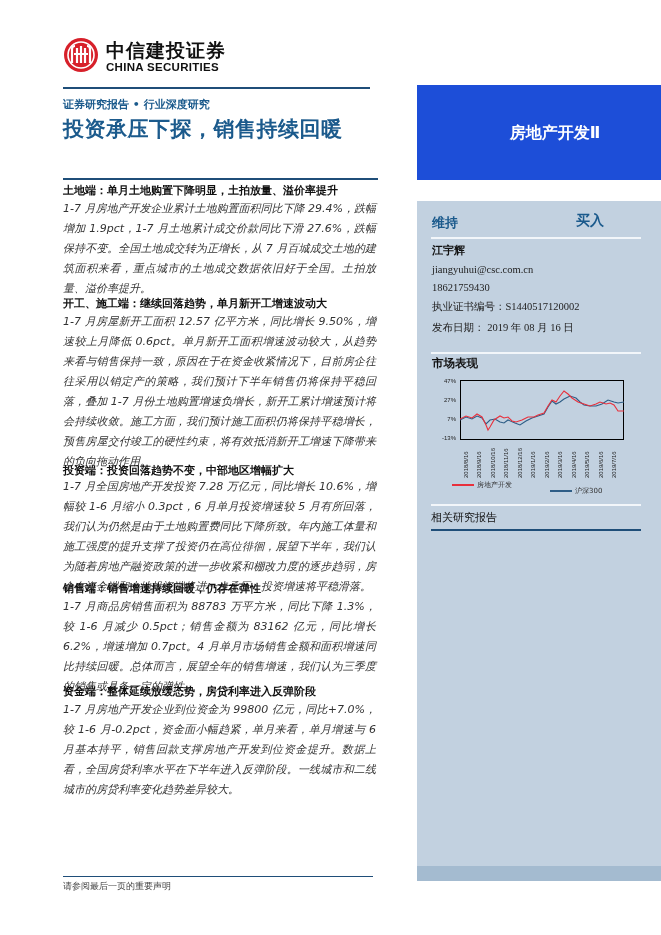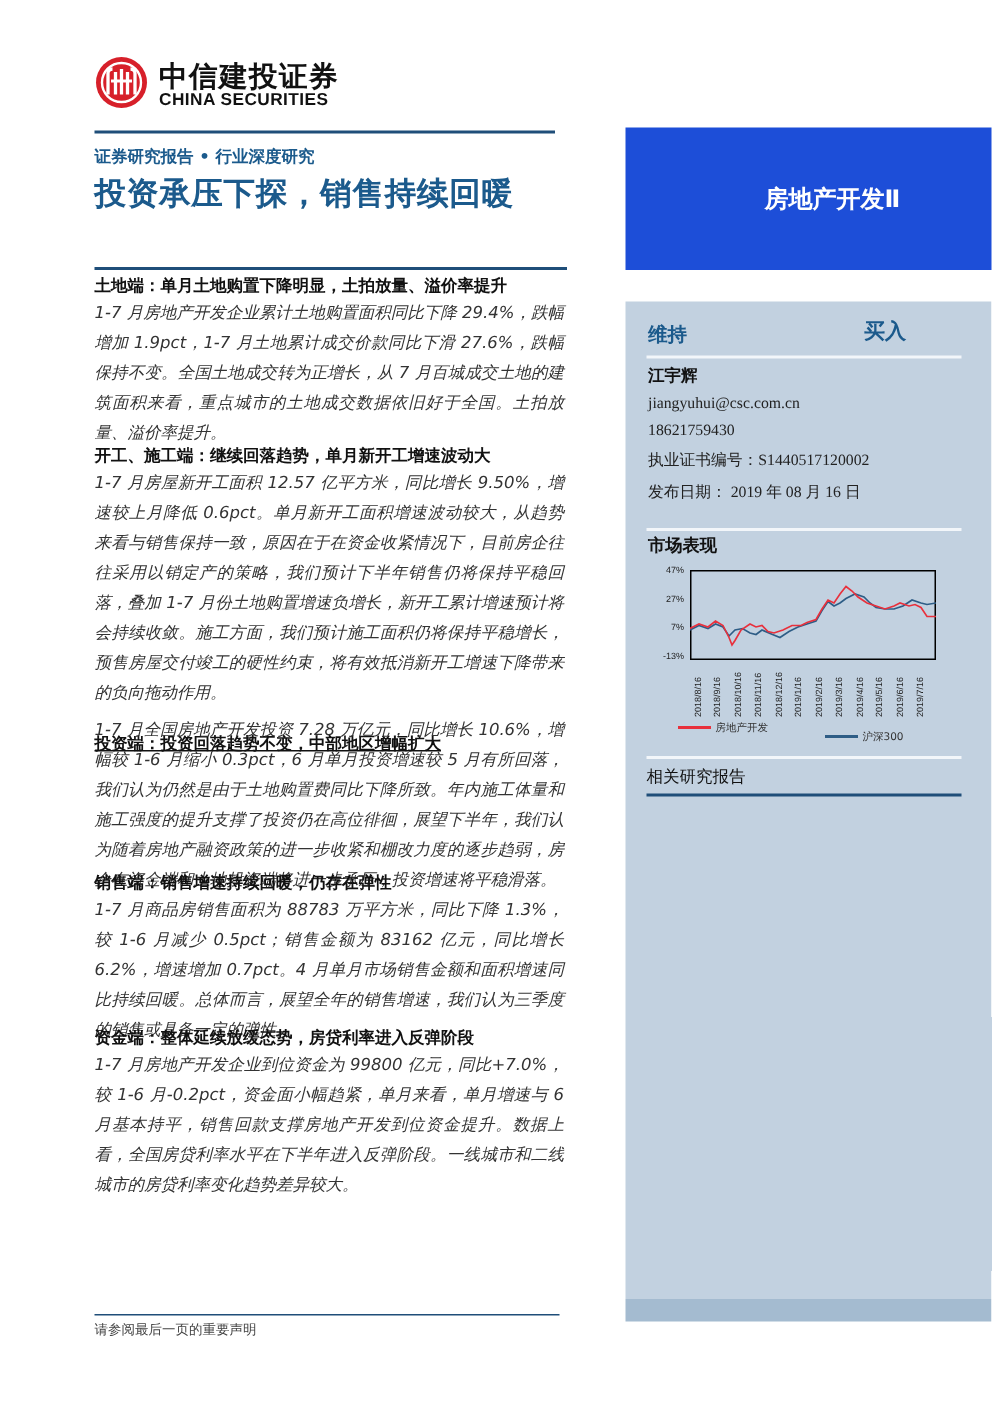--- a/index.html
+++ b/index.html
@@ -113,21 +113,21 @@
 <div class="abs related-title">相关研究报告</div>
 <div class="abs related-rule"></div>
 
 <div class="abs sec-rule" style="top:178px;"></div>
 <div class="abs sec-title" style="top:183px;">土地端：单月土地购置下降明显，土拍放量、溢价率提升</div>
 <div class="abs para" style="top:199px;">1-7 月房地产开发企业累计土地购置面积同比下降 29.4%，跌幅增加 1.9pct，1-7 月土地累计成交价款同比下滑 27.6%，跌幅保持不变。全国土地成交转为正增长，从 7 月百城成交土地的建筑面积来看，重点城市的土地成交数据依旧好于全国。土拍放量、溢价率提升。</div>
 
 <div class="abs sec-title" style="top:296px;">开工、施工端：继续回落趋势，单月新开工增速波动大</div>
 <div class="abs para" style="top:312px;">1-7 月房屋新开工面积 12.57 亿平方米，同比增长 9.50%，增速较上月降低 0.6pct。单月新开工面积增速波动较大，从趋势来看与销售保持一致，原因在于在资金收紧情况下，目前房企往往采用以销定产的策略，我们预计下半年销售仍将保持平稳回落，叠加 1-7 月份土地购置增速负增长，新开工累计增速预计将会持续收敛。施工方面，我们预计施工面积仍将保持平稳增长，预售房屋交付竣工的硬性约束，将有效抵消新开工增速下降带来的负向拖动作用。</div>
 
-<div class="abs sec-title" style="top:488px;text-decoration:underline;">投资端：投资回落趋势不变，中部地区增幅扩大</div>
+<div class="abs sec-title" style="top:463px;">投资端：投资回落趋势不变，中部地区增幅扩大</div>
 <div class="abs para" style="top:477px;">1-7 月全国房地产开发投资 7.28 万亿元，同比增长 10.6%，增幅较 1-6 月缩小 0.3pct，6 月单月投资增速较 5 月有所回落，我们认为仍然是由于土地购置费同比下降所致。年内施工体量和施工强度的提升支撑了投资仍在高位徘徊，展望下半年，我们认为随着房地产融资政策的进一步收紧和棚改力度的逐步趋弱，房企在资金端和土地投资端将进一步承压，投资增速将平稳滑落。</div>
 
 <div class="abs sec-title" style="top:581px;">销售端：销售增速持续回暖，仍存在弹性</div>
 <div class="abs para" style="top:597px;">1-7 月商品房销售面积为 88783 万平方米，同比下降 1.3%，较 1-6 月减少 0.5pct；销售金额为 83162 亿元，同比增长 6.2%，增速增加 0.7pct。4 月单月市场销售金额和面积增速同比持续回暖。总体而言，展望全年的销售增速，我们认为三季度的销售或具备一定的弹性。</div>
 
 <div class="abs sec-title" style="top:684px;">资金端：整体延续放缓态势，房贷利率进入反弹阶段</div>
 <div class="abs para" style="top:700px;">1-7 月房地产开发企业到位资金为 99800 亿元，同比+7.0%，较 1-6 月-0.2pct，资金面小幅趋紧，单月来看，单月增速与 6 月基本持平，销售回款支撑房地产开发到位资金提升。数据上看，全国房贷利率水平在下半年进入反弹阶段。一线城市和二线城市的房贷利率变化趋势差异较大。</div>
 
 <div class="abs footer-rule"></div>
 <div class="abs footer-text">请参阅最后一页的重要声明</div>

